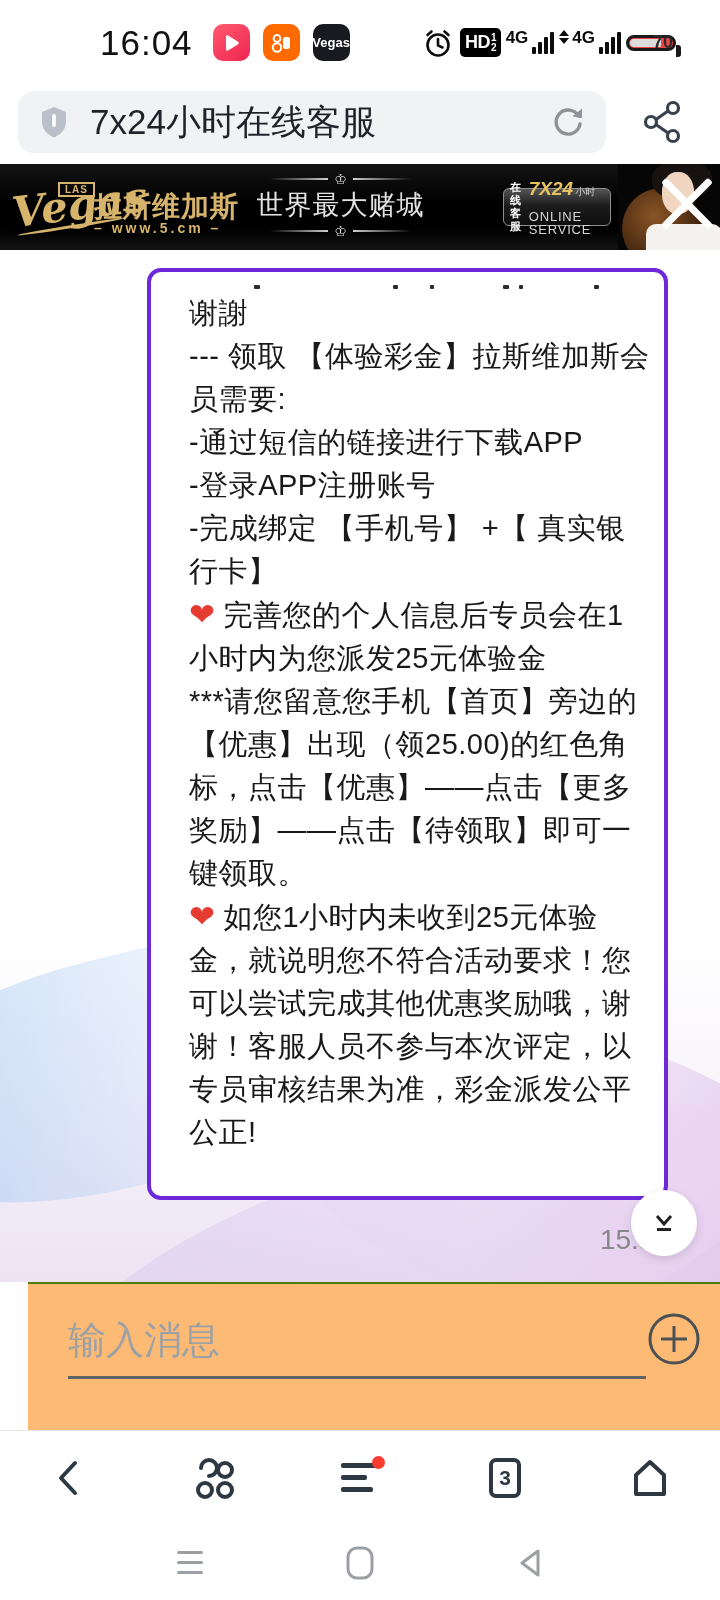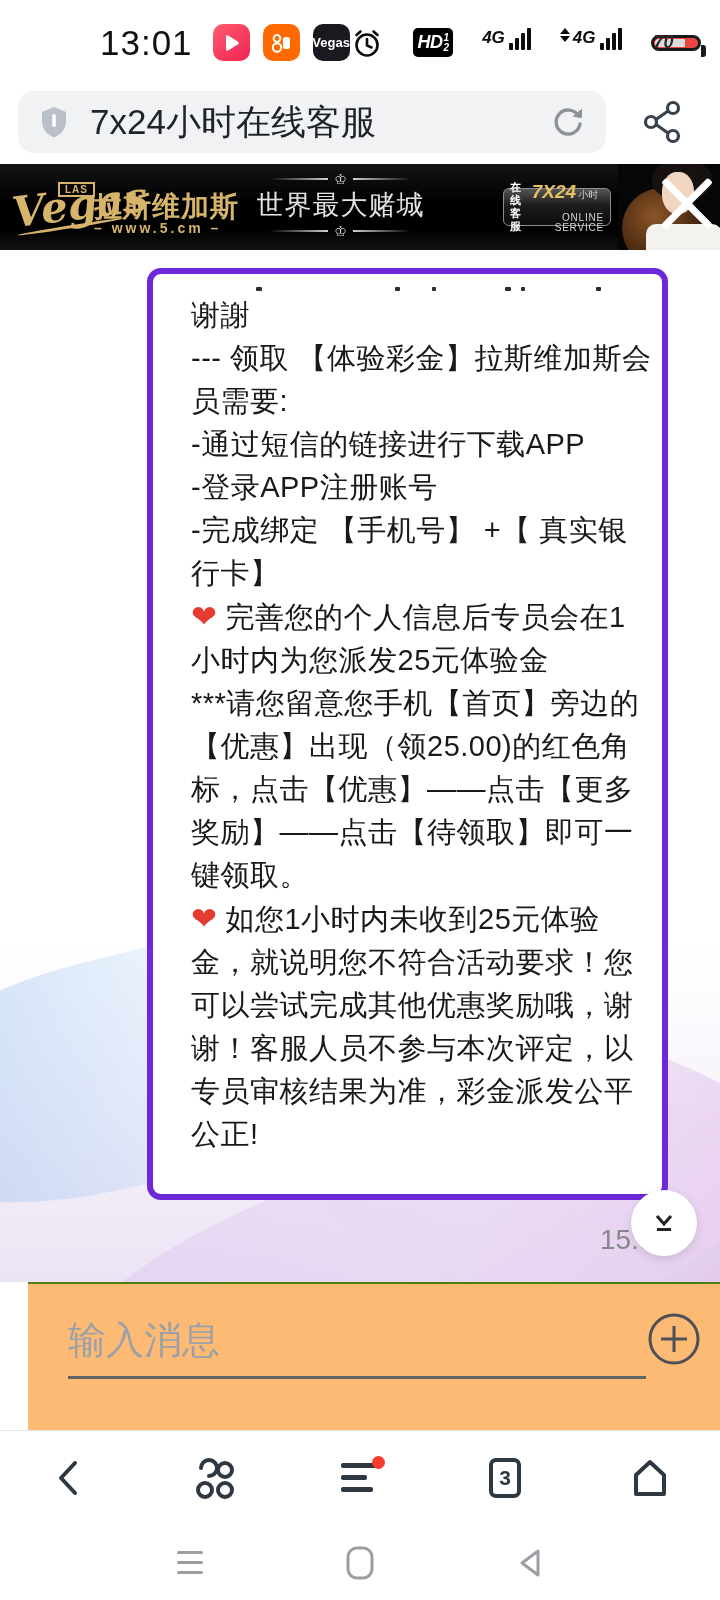--- a/index.html
+++ b/index.html
@@ -10,35 +10,35 @@
   }
   
   .status-bar { position:absolute; top:0; left:0; width:720px; height:85px;
     display:flex; align-items:center; background:#fff; }
   .sb-time { margin-left:100px; font-size:35px; color:#111; font-weight:500; letter-spacing:1px; }
   .sb-apps { display:flex; gap:13px; margin-left:20px; }
   .app-chip { width:37px; height:37px; border-radius:10px; display:flex; align-items:center; justify-content:center; }
   .app-video { background:linear-gradient(140deg,#ff5b70,#ef2450); }
   .app-ks { background:#ff6a00; }
   .app-soul { background:#191a1f; color:#fff; font-size:13px; font-weight:700; }
-  .sb-right { margin-left:auto; margin-right:44px; display:flex; align-items:center; gap:29px;font-style:italic; }
+  .sb-right { margin-left:auto; margin-right:44px; display:flex; align-items:center; gap:5px; }
   .hd-badge { height:29px; background:#000; border-radius:5px; color:#fff;
     display:flex; align-items:center; padding:0 4px 0 5px; }
   .hd-badge .hd { font-size:18px; font-weight:800; letter-spacing:-0.5px; }
   .hd-sims { display:flex; flex-direction:column; line-height:0.95; font-size:10px; font-weight:700; margin-left:1px; }
-  .sig { display:flex; align-items:flex-start; gap:2px; }
+  .sig { display:flex; align-items:center; gap:2px; }
   .sig-label { font-size:17px; font-weight:700; color:#0c0c0c; margin:0 2px 10px 0; }
   .sig-bars { display:flex; align-items:flex-end; gap:2px; }
   .sig-bars i { display:block; width:4px; background:#0c0c0c; border-radius:1px; }
   .b1{height:7px}.b2{height:12px}.b3{height:17px}.b4{height:22px}
   .updown { display:flex; flex-direction:column; gap:2px; margin:0 1px 12px 0; }
   .tri-up { width:0; height:0; border-left:5px solid transparent; border-right:5px solid transparent; border-bottom:6px solid #0c0c0c; }
   .tri-dn { width:0; height:0; border-left:5px solid transparent; border-right:5px solid transparent; border-top:6px solid #0c0c0c; }
   .battery { position:relative; width:50px; height:16px; border:3px solid #1a1a1a; border-radius:9px;
-    display:flex; align-items:center; justify-content:flex-start; background:#ef4444; }
+    display:flex; align-items:center; justify-content:flex-end; background:#ef4444; }
   .battery-fill { position:absolute; left:1px; top:1px; bottom:1px; width:70%; background:#dcdcdc; border-radius:6px 2px 2px 6px; }
   .battery-num { position:relative; font-size:18px; color:#2b2b2b; font-weight:600; }
   .battery:after { content:""; position:absolute; right:-8px; top:7px; width:5px; height:12px; background:#1a1a1a; border-radius:0 3px 3px 0; }
   
   .url-row { position:absolute; top:85px; left:0; width:720px; height:79px; background:#fff; }
   .url-bar { position:absolute; left:18px; top:6px; width:588px; height:62px; background:#f1f2f4;
     border-radius:16px; display:flex; align-items:center; padding:8px 18px; }
   .url-title { font-size:35px; color:#1f2329; margin-left:18px; flex:1; white-space:nowrap; overflow:hidden; }
   .share-btn { position:absolute; right:30px; top:10px; width:54px; height:54px; display:flex; align-items:center; justify-content:center; }
   
@@ -60,42 +60,42 @@
   .crown { font-size:14px; color:#d8d8d8; line-height:1; }
   .center-title { font-size:27px; color:#e2e2e2; letter-spacing:1px; font-weight:400; }
   .service-badge { position:absolute; left:503px; top:24px; width:108px; height:38px;
     background:linear-gradient(180deg,#555,#1c1c1c 45%,#0d0d0d); border:1px solid #8d8d8d; border-radius:6px;
     display:flex; align-items:center; padding:16px 6px; gap:5px; }
   .svc-cn { font-size:11px; line-height:1.2; color:#fff; font-weight:700; }
   .svc-right { display:flex; flex-direction:column; line-height:1; }
   .svc-time-row { display:flex; align-items:baseline; gap:2px; }
   .svc-time { font-size:19px; font-weight:800; color:#e6c160; font-style:italic; }
   .svc-suffix { font-size:10px; color:#cfcfcf; }
-  .svc-en { font-size:10px; color:#d5d5d5; letter-spacing:0.8px; margin-top:12px;text-align:right; }
+  .svc-en { font-size:13px; color:#d5d5d5; letter-spacing:0.8px; margin-top:12px; }
   .portrait { position:absolute; left:618px; top:0; width:102px; height:86px; background:#060606; overflow:hidden; }
   .p-wheel { position:absolute; left:4px; top:24px; width:80px; height:80px; border-radius:50%;
     background:radial-gradient(circle at 40% 35%,#8a5526,#3c200c 70%); }
   .p-hair { position:absolute; left:34px; top:-4px; width:60px; height:40px; background:#17120f; border-radius:46%; }
   .p-face { position:absolute; left:44px; top:8px; width:32px; height:42px; background:#f0d6c0; border-radius:46%; }
   .p-shirt { position:absolute; left:28px; bottom:-4px; width:76px; height:30px; background:#f4f2ef; border-radius:10px 10px 0 0; }
   .p-x1,.p-x2 { position:absolute; left:36px; top:36px; width:66px; height:7px; background:#fff; border-radius:2px; }
   .p-x1 { transform:rotate(45deg); } .p-x2 { transform:rotate(-45deg); }
   
   .chat { position:absolute; top:250px; left:0; width:720px; height:1032px; background:#fff; overflow:hidden; }
   .wallpaper { position:absolute; left:0; bottom:0; width:720px; height:340px;
     background:linear-gradient(180deg,rgba(255,255,255,0) 0%,#f6f2fa 55%,#ece3f3 100%); }
   .rb { position:absolute; border-radius:45%; }
   .rb1 { left:-140px; top:10px; width:560px; height:230px; transform:rotate(-14deg);
     background:linear-gradient(100deg,rgba(148,190,240,0.55),rgba(190,214,248,0.12) 70%); }
   .rb2 { right:-120px; top:90px; width:560px; height:280px; transform:rotate(16deg);
     background:linear-gradient(260deg,rgba(206,156,224,0.5),rgba(226,202,240,0.1) 65%); }
   .rb3 { left:60px; bottom:-90px; width:720px; height:220px; transform:rotate(-18deg);
     background:linear-gradient(90deg,rgba(214,196,240,0.45),rgba(238,214,242,0.5)); }
   .bubble { position:absolute; left:147px; top:18px; width:521px; height:932px; background:#fff;
-    border:6px solid #6d28d9; border-radius:14px; padding:6px 28px 0 38px; z-index:1; }
+    border:4px solid #6d28d9; border-radius:14px; padding:6px 28px 0 38px; z-index:1; }
   .clipped-tips { position:relative; height:14px; }
   .clipped-tips i { position:absolute; top:7px; height:4px; background:#2c2c2c; border-radius:1px; }
   .clipped-tips i:nth-child(1){left:65px;width:6px}
   .clipped-tips i:nth-child(2){left:204px;width:5px}
   .clipped-tips i:nth-child(3){left:241px;width:4px}
   .clipped-tips i:nth-child(4){left:314px;width:6px}
   .clipped-tips i:nth-child(5){left:330px;width:4px}
   .clipped-tips i:nth-child(6){left:405px;width:5px}
   .msg-line { font-size:29px; line-height:43px; color:#191919; white-space:nowrap; letter-spacing:0.5px; }
   .heart { color:#e53b30; font-size:31px; margin-right:8px; }
@@ -128,21 +128,21 @@
   .an-icon { width:40px; height:40px; display:flex; align-items:center; justify-content:center; }
   .an-burger { display:flex; flex-direction:column; gap:7px; }
   .an-burger i { width:26px; height:3px; background:#9b9fa3; border-radius:2px; }
 </style>
 </head>
 <body>
 
 <div class="screen">
 
   <div class="status-bar">
-    <div class="sb-time">13:01</div>
+    <div class="sb-time">16:04</div>
     <div class="sb-apps">
       <div class="app-chip app-video">
         <svg width="22" height="22" viewBox="0 0 24 24">
           <path d="M8 5 L8 19 L19 12 Z" fill="#fff" stroke="#fff" stroke-width="3" stroke-linejoin="round"></path>
         </svg>
       </div>
       <div class="app-chip app-ks">
         <svg width="24" height="24" viewBox="0 0 24 24">
           <circle cx="8" cy="7.5" r="3.4" fill="none" stroke="#fff" stroke-width="2"></circle>
           <circle cx="8" cy="16.5" r="4.2" fill="none" stroke="#fff" stroke-width="2"></circle>

